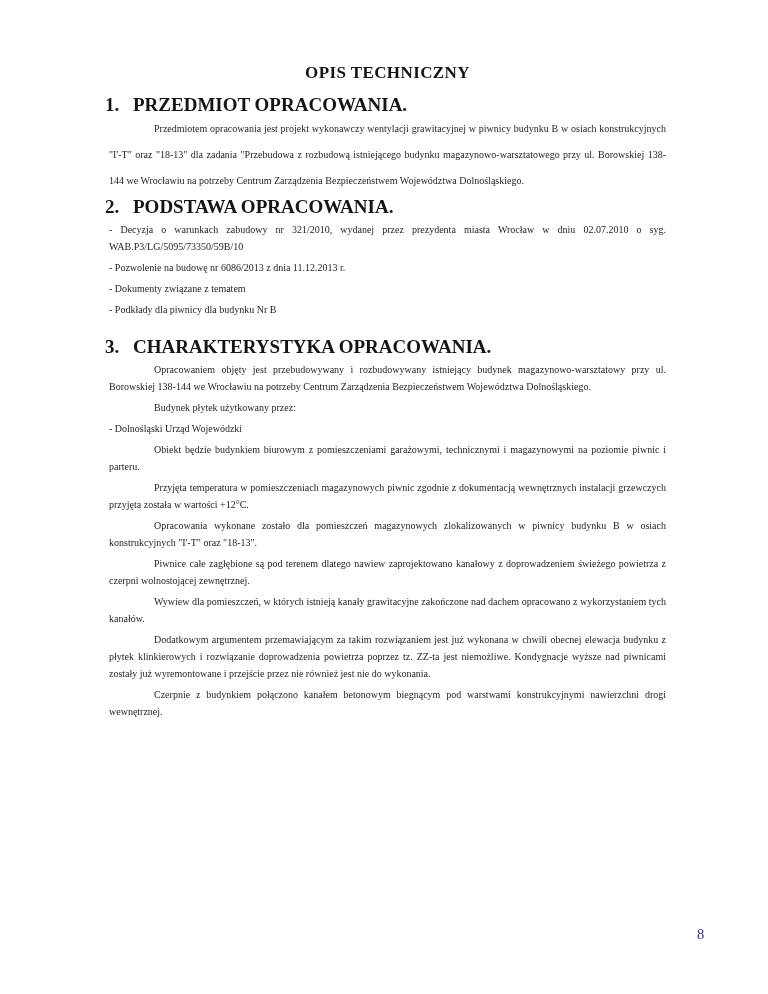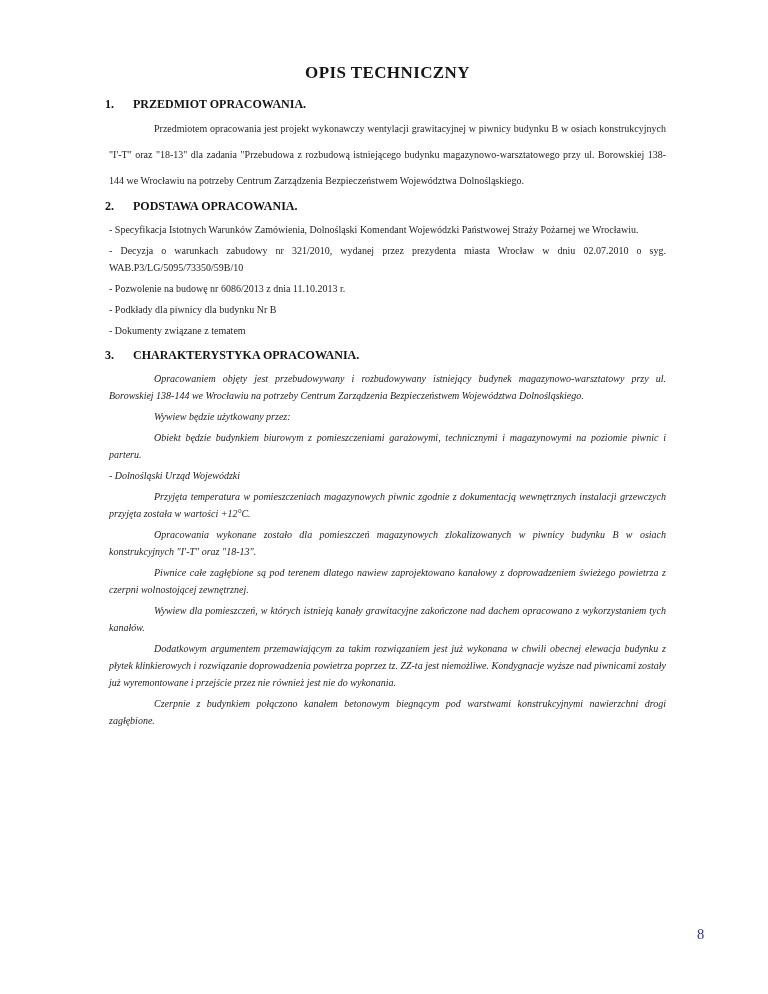--- a/index.html
+++ b/index.html
@@ -26,45 +26,45 @@
     text-align: center;
     font-weight: bold;
     font-size: 17px;
     line-height: 21px;
     letter-spacing: 0.4px;
     margin: 0 0 13px 0;
     color: #151515;
   }
   .sec-heading {
     font-weight: bold;
-    font-size: 12px;
+    font-size: 19px;
     line-height: 17px;
     color: #151515;
     margin: 0;
   }
   .sec-num {
     display: inline-block;
     width: 28px;
   }
   .sec1-heading { margin-top: 0; }
   .sec2-heading { }
-  .sec3-heading { margin-top: 8px; }
+  .sec3-heading { margin-top: 20px; }
   .para {
     font-size: 10px;
     line-height: 17px;
     text-align: justify;
     margin: 4px;
   }
   .para.indent { text-indent: 45px; }
   .para.double {
     line-height: 26px;
     margin-top: 3px;
   }
   .sec2-list { margin-top: 6px; }
-  .sec3-body { margin-top: 6px; font-style: italic; }
+  .sec3-body { margin-top: 6px; }
   .page-number {
     position: absolute;
     left: 697px;
     top: 926px;
     font-size: 14.5px;
     font-family: "Liberation Serif", serif;
     color: #32329b;
   }
 </style>
 </head>
@@ -77,39 +77,38 @@
 
     <div class="sec-heading sec1-heading">
       <span class="sec-num">1.</span><span>PRZEDMIOT OPRACOWANIA.</span>
     </div>
     <p class="para indent double">Przedmiotem opracowania jest projekt wykonawczy wentylacji grawitacyjnej w piwnicy budynku B w osiach konstrukcyjnych "I'-T" oraz "18-13" dla zadania "Przebudowa z rozbudową istniejącego budynku magazynowo-warsztatowego przy ul. Borowskiej 138-144 we Wrocławiu na potrzeby Centrum Zarządzenia Bezpieczeństwem Województwa Dolnośląskiego.</p>
 
     <div class="sec-heading sec2-heading">
       <span class="sec-num">2.</span><span>PODSTAWA OPRACOWANIA.</span>
     </div>
     <div class="sec2-list">
-      <p class="para">- Specyfikacja Istotnych Warunków Zamówienia, Dolnośląski Komendant Wojewódzki Państwowej Straży Pożarnej we Wrocławiu.</p>
       <p class="para">- Decyzja o warunkach zabudowy nr 321/2010, wydanej przez prezydenta miasta Wrocław w dniu 02.07.2010 o syg. WAB.P3/LG/5095/73350/59B/10</p>
-      <p class="para">- Pozwolenie na budowę nr 6086/2013 z dnia 11.10.2013 r.</p>
+      <p class="para">- Pozwolenie na budowę nr 6086/2013 z dnia 11.12.2013 r.</p>
+      <p class="para">- Dokumenty związane z tematem</p>
       <p class="para">- Podkłady dla piwnicy dla budynku Nr B</p>
-      <p class="para">- Dokumenty związane z tematem</p>
     </div>
 
     <div class="sec-heading sec3-heading">
       <span class="sec-num">3.</span><span>CHARAKTERYSTYKA OPRACOWANIA.</span>
     </div>
     <div class="sec3-body">
       <p class="para indent">Opracowaniem objęty jest przebudowywany i rozbudowywany istniejący budynek magazynowo-warsztatowy przy ul. Borowskiej 138-144 we Wrocławiu na potrzeby Centrum Zarządzenia Bezpieczeństwem Województwa Dolnośląskiego.</p>
-      <p class="para indent">Wywiew będzie użytkowany przez:</p>
+      <p class="para indent">Budynek płytek użytkowany przez:</p>
+      <p class="para">- Dolnośląski Urząd Wojewódzki</p>
       <p class="para indent">Obiekt będzie budynkiem biurowym z pomieszczeniami garażowymi, technicznymi i magazynowymi na poziomie piwnic i parteru.</p>
-      <p class="para">- Dolnośląski Urząd Wojewódzki</p>
       <p class="para indent">Przyjęta temperatura w pomieszczeniach magazynowych piwnic zgodnie z dokumentacją wewnętrznych instalacji grzewczych przyjęta została w wartości +12°C.</p>
       <p class="para indent">Opracowania wykonane zostało dla pomieszczeń magazynowych zlokalizowanych w piwnicy budynku B w osiach konstrukcyjnych "I'-T" oraz "18-13".</p>
       <p class="para indent">Piwnice całe zagłębione są pod terenem dlatego nawiew zaprojektowano kanałowy z doprowadzeniem świeżego powietrza z czerpni wolnostojącej zewnętrznej.</p>
       <p class="para indent">Wywiew dla pomieszczeń, w których istnieją kanały grawitacyjne zakończone nad dachem opracowano z wykorzystaniem tych kanałów.</p>
       <p class="para indent">Dodatkowym argumentem przemawiającym za takim rozwiązaniem jest już wykonana w chwili obecnej elewacja budynku z płytek klinkierowych i rozwiązanie doprowadzenia powietrza poprzez tz. ZZ-ta jest niemożliwe. Kondygnacje wyższe nad piwnicami zostały już wyremontowane i przejście przez nie również jest nie do wykonania.</p>
-      <p class="para indent">Czerpnie z budynkiem połączono kanałem betonowym biegnącym pod warstwami konstrukcyjnymi nawierzchni drogi zagłębione.</p>
+      <p class="para indent">Czerpnie z budynkiem połączono kanałem betonowym biegnącym pod warstwami konstrukcyjnymi nawierzchni drogi wewnętrznej.</p>
     </div>
 
   </div>
 
   <div class="page-number">8</div>
 </div>
 
 </body></html>

